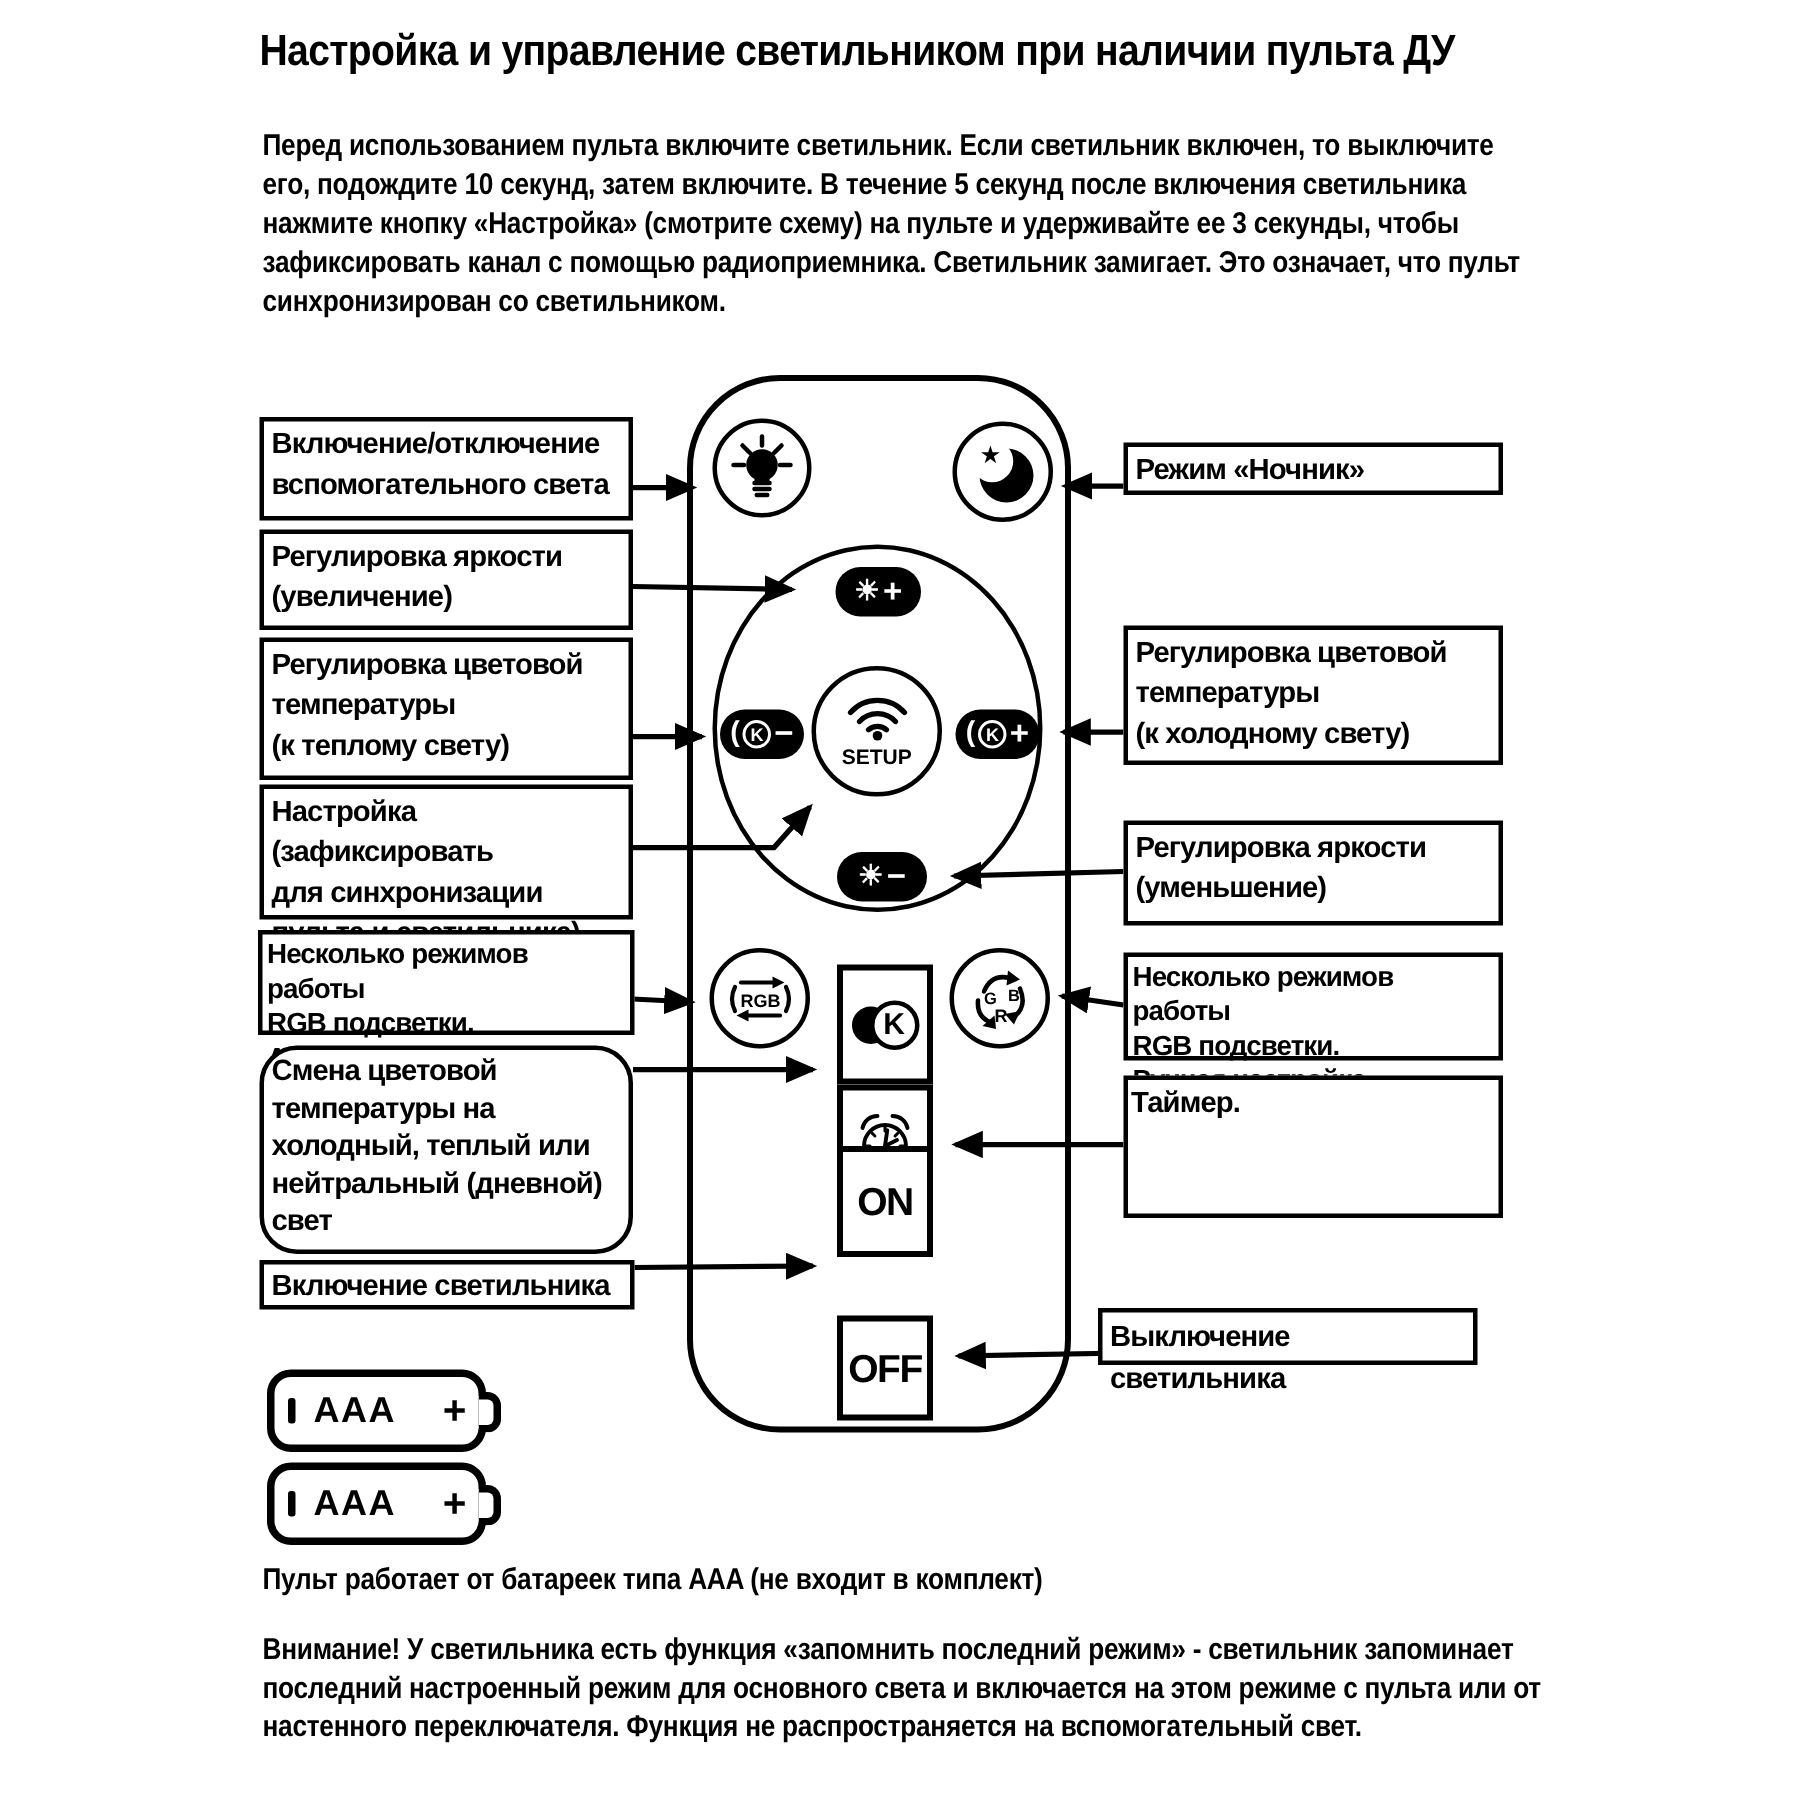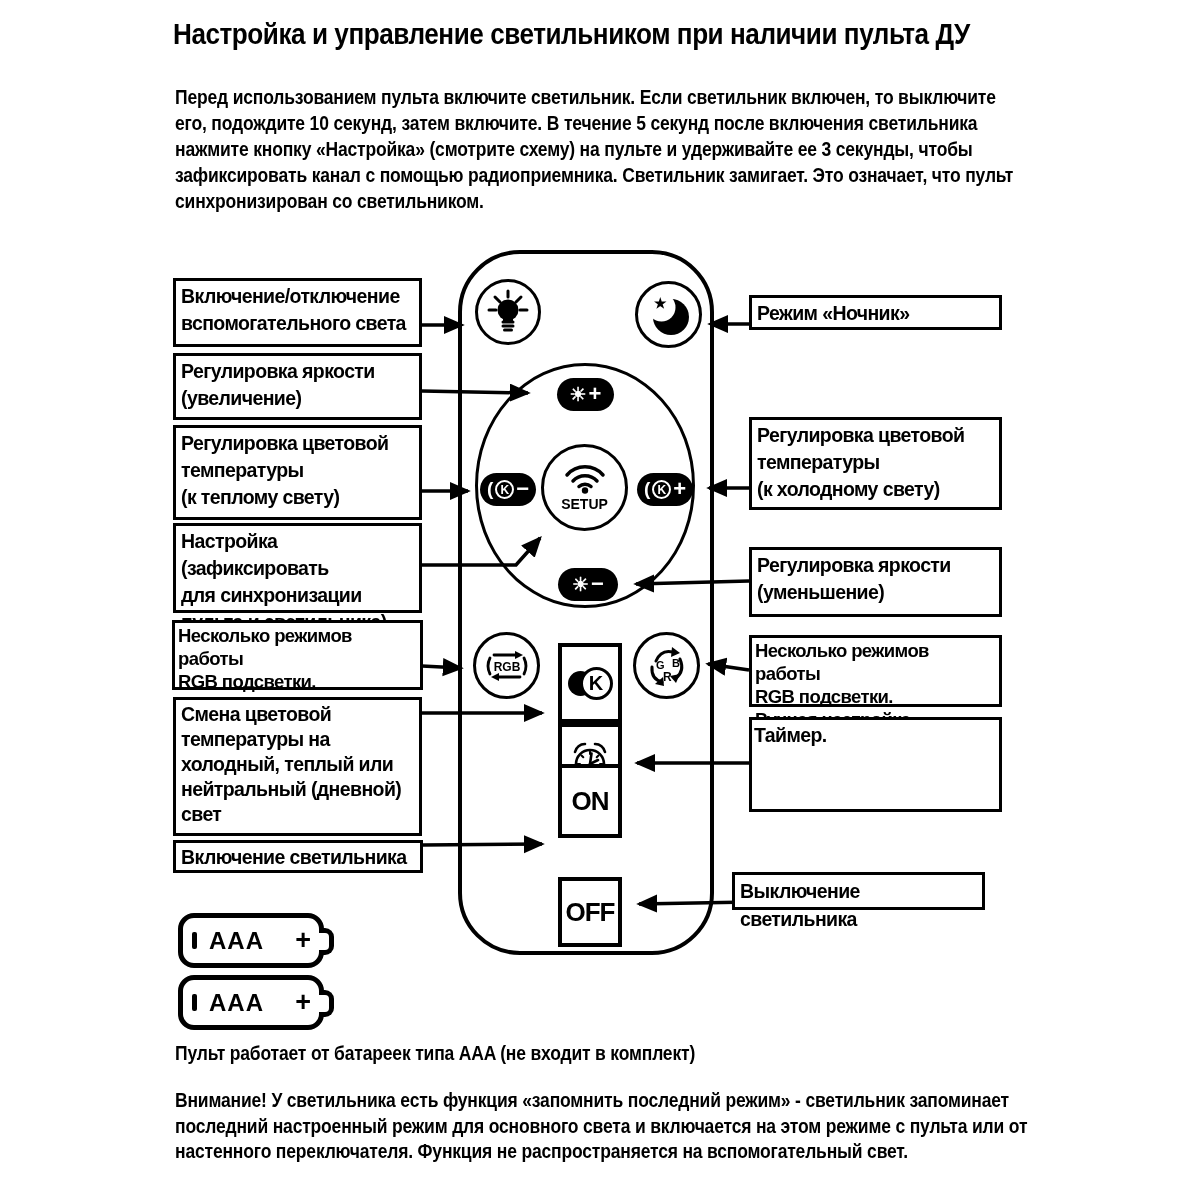--- a/index.html
+++ b/index.html
@@ -216,21 +216,21 @@
 (увеличение)</div>
   <div class="co" style="left:173px;top:425px;width:249px;height:95px;">Регулировка цветовой
 температуры
 (к теплому свету)</div>
   <div class="co" style="left:173px;top:523px;width:249px;height:90px;">Настройка (зафиксировать
 для синхронизации
 пульта и светильника)</div>
   <div class="co tight" style="left:172px;top:620px;width:251px;height:70px;">Несколько режимов работы
 RGB подсветки.
 Автоматический режим.</div>
-  <div class="co" style="left:173px;top:697px;width:249px;height:139px;line-height:25px;">Смена цветовой
+  <div class="co" style="left:173px;top:697px;width:249px;height:139px;line-height:25px;border-radius:25px;">Смена цветовой
 температуры на
 холодный, теплый или
 нейтральный (дневной)
 свет</div>
   <div class="co" style="left:749px;top:295px;width:253px;height:35px;line-height:26px;">Режим «Ночник»</div>
 
   <div class="co" style="left:173px;top:840px;width:250px;height:33px;line-height:25px;">Включение светильника</div>
   <div class="co" style="left:749px;top:417px;width:253px;height:93px;">Регулировка цветовой
 температуры
 (к холодному свету)</div>

